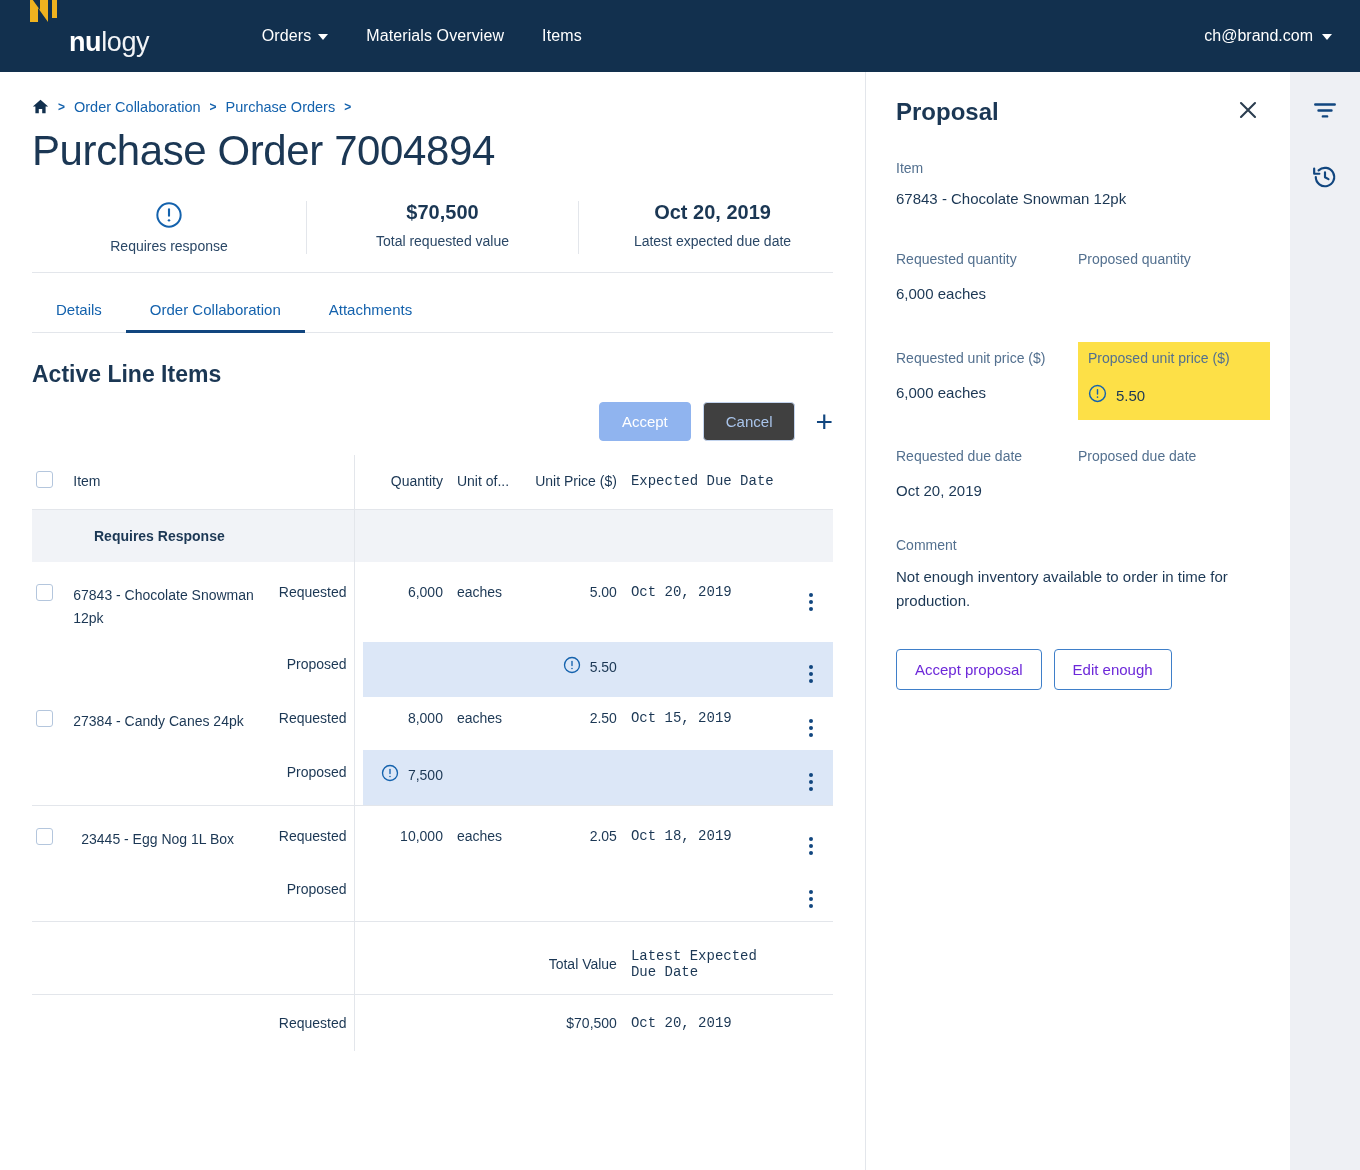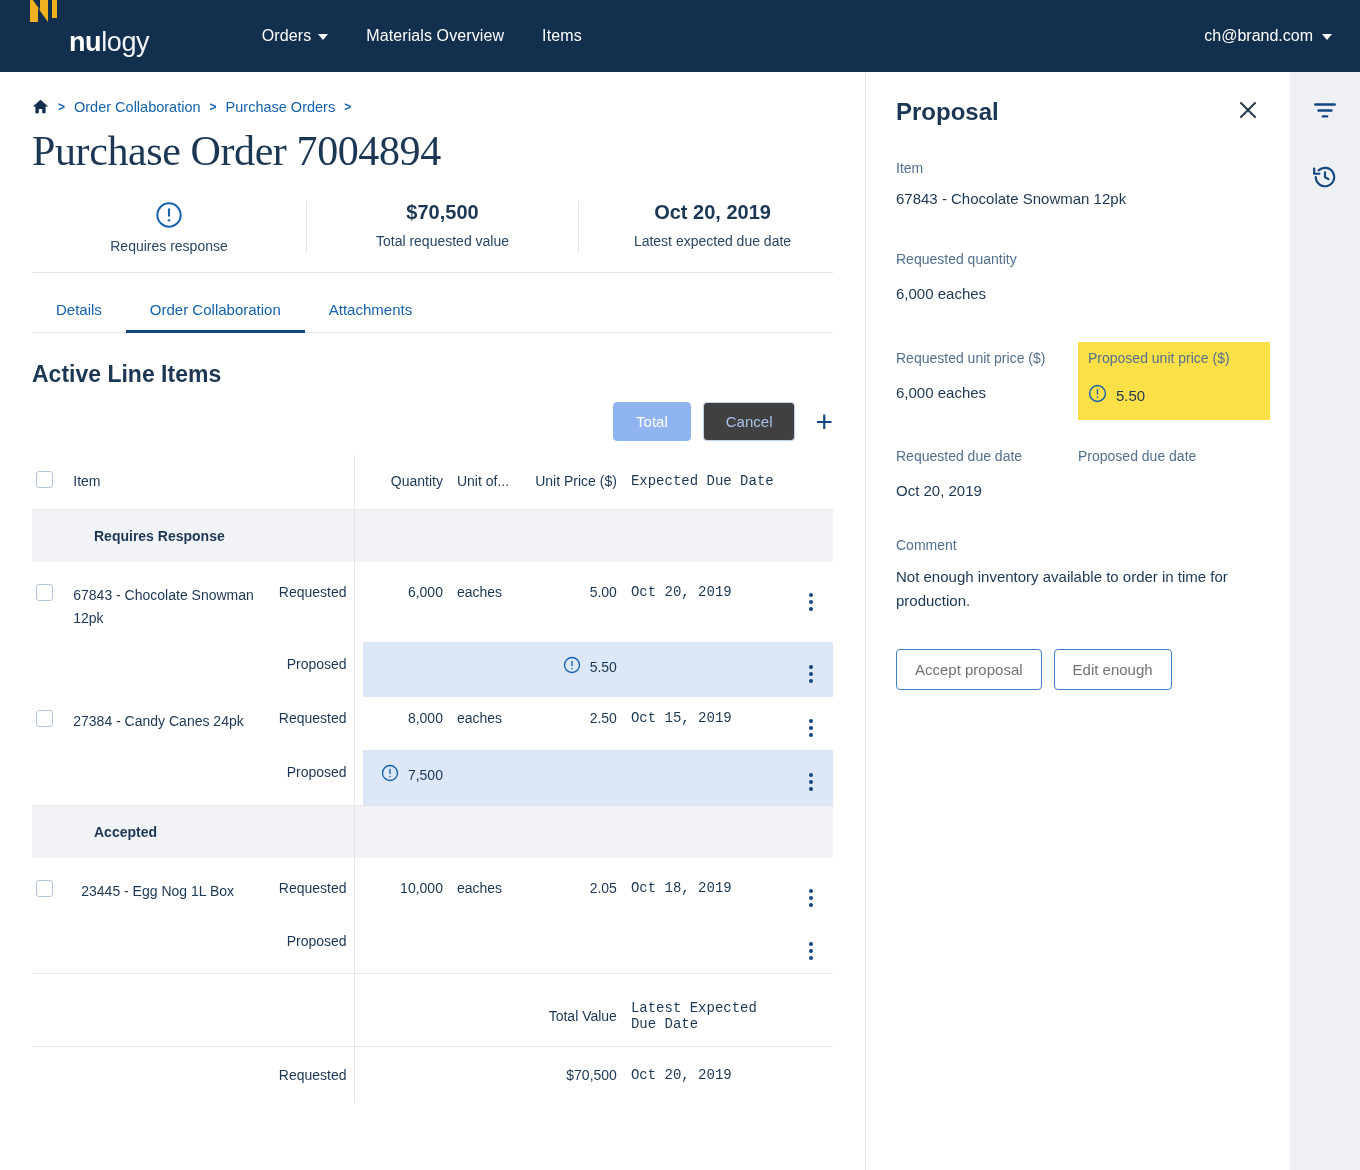--- a/index.html
+++ b/index.html
@@ -48,21 +48,21 @@
   .content-pad { padding: 0 32px; }
   .breadcrumb {
     display: flex; align-items: center; gap: 9px;
     padding-top: 26px; font-size: 14.5px;
   }
   .bc-link { color: #1462ad; cursor: pointer; }
   .bc-sep { color: #1462ad; font-size: 12px; font-weight: 700; }
   .home-ico { color: #12304e; display:flex; align-items:center; cursor: pointer;}
   h1.po-title {
     font-size: 42px; font-weight: 400; color: #1b3754;
-    margin-top: 12px; letter-spacing: -0.4px; font-family: Liberation Serif, serif;
+    margin-top: 12px; letter-spacing: -0.4px;
   }
 
   
   .stats {
     display: flex; margin-top: 26px;
     border-bottom: 1px solid #e3e6eb; padding-bottom: 18px;
   }
   .stat { flex: 0 0 auto; text-align: center; padding: 0 24px; }
   .stat:nth-child(1) { width: 274px; }
   .stat:nth-child(2) { width: 272px; border-left: 1px solid #e3e6eb; }
@@ -147,21 +147,21 @@
   .p-label { font-size: 14px; color: #53708f; }
   .p-value { font-size: 15px; color: #1b3754; }
   .p-block { margin-top: 34px; }
   .p-grid { display: flex; }
   .p-col { width: 50%; }
   .p-col.hl { background: #fde047; }
   .p-pad { padding: 8px 10px 14px 10px; }
   .p-comment { font-size: 15px; color: #1b3754; line-height: 1.6; margin-top: 12px; }
   .p-actions { display: flex; gap: 12px; margin-top: 36px; }
   .btn-outline {
-    border: 1px solid #3f7fc9; color: #737373; background: #fff;
+    border: 1px solid #3f7fc9; color: #6d28d9; background: #fff;
     font-size: 15px; padding: 11px 18px; border-radius: 4px; cursor: pointer;
     font-family: inherit;
   }
   .ic-warn { display: inline-block; vertical-align: middle; }
 </style>
 </head>
 <body>
 
 <div class="topnav">
   <div class="logo-wrap">
@@ -239,21 +239,21 @@
 
       <div class="tabs">
         <div class="tab"><span>Details</span></div>
         <div class="tab active"><span>Order Collaboration</span></div>
         <div class="tab"><span>Attachments</span></div>
       </div>
 
       <h2 class="section-title">Active Line Items</h2>
 
       <div class="actions">
-        <button class="btn btn-accept">Total</button>
+        <button class="btn btn-accept">Accept</button>
         <button class="btn btn-cancel">Cancel</button>
         <span class="plus-btn">+</span>
       </div>
 
       <div class="tbl-wrap">
         <div class="tbl-divider"></div>
         <table class="lines">
           <tbody>
               <tr class="th-row">
             <th class="c-chk">
@@ -360,24 +360,20 @@
                     <i></i>
                     <i></i>
                   </span>
             </td>
           </tr>
 
           <tr class="sep-row">
                 <td colspan="8"></td>
               </tr>
 
-          <tr class="grp-row">
-            <td colspan="2" class="grp-label">Accepted</td>
-            <td colspan="6"></td>
-          </tr>
 
           <tr class="data-row first">
             <td class="c-chk"><span class="chk"></span></td>
             <td class="c-item item-name" style="padding-left:8px">23445 - Egg Nog 1L Box</td>
             <td class="c-type muted">Requested</td>
             <td class="c-qty">10,000</td>
             <td class="c-uom">eaches</td>
             <td class="c-price">2.05</td>
             <td class="c-date">Oct 18, 2019</td>
             <td class="c-kebab">
@@ -449,20 +445,24 @@
     <div class="p-block">
       <div class="p-label">Item</div>
       <div class="p-value" style="margin-top:14px">67843 - Chocolate Snowman 12pk</div>
     </div>
 
     <div class="p-block" style="margin-top:44px">
       <div class="p-grid">
         <div class="p-col">
           <div class="p-label">Requested quantity</div>
           <div class="p-value" style="margin-top:18px">6,000 eaches</div>
+        </div>
+        <div class="p-col">
+          <div class="p-label">Proposed quantity</div>
+          <div class="p-value" style="margin-top:18px"></div>
         </div>
       </div>
     </div>
 
     <div class="p-block" style="margin-top:40px;margin-left:-10px;margin-right:-10px">
       <div class="p-grid">
         <div class="p-col p-pad">
           <div class="p-label">Requested unit price ($)</div>
           <div class="p-value" style="margin-top:18px">6,000 eaches</div>
         </div>

